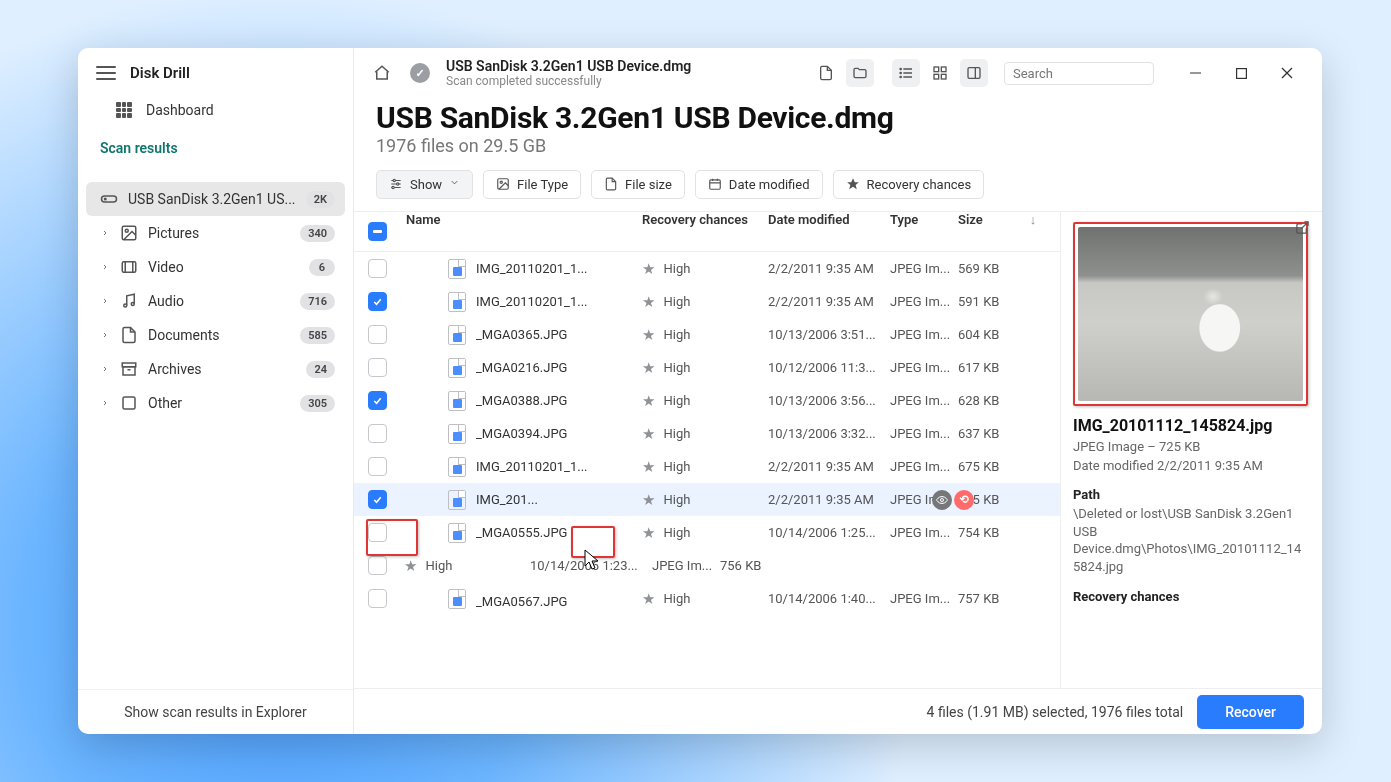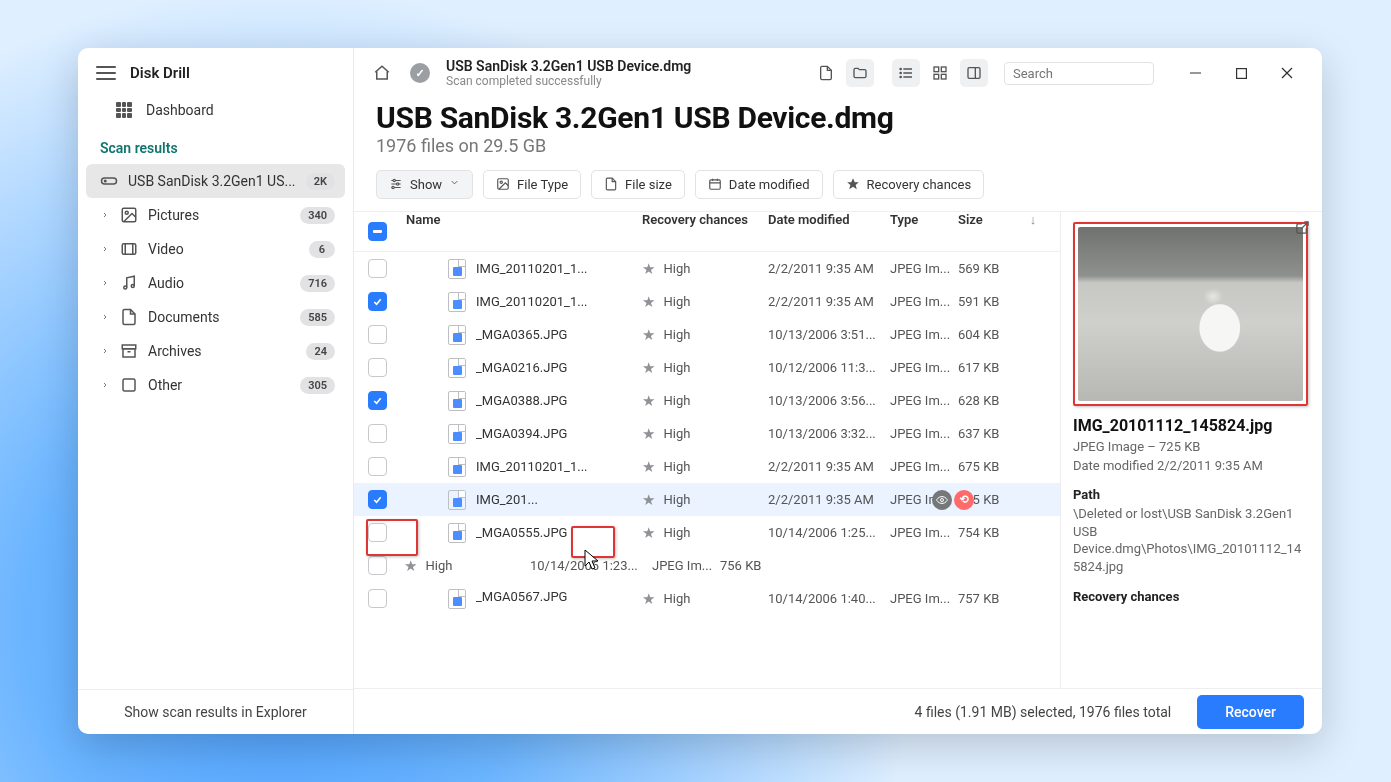--- a/index.html
+++ b/index.html
@@ -23,21 +23,21 @@
 }
 .sidebar-top { display: flex; align-items: center; gap: 14px; padding: 16px 18px 10px; }
 .hamburger { width: 20px; height: 14px; display: flex; flex-direction: column; justify-content: space-between; cursor: pointer; }
 .hamburger span { height: 2px; background: #555; border-radius: 1px; }
 .app-title { font-size: 15px; font-weight: 600; color: #222; }
 .dash-row { display: flex; align-items: center; gap: 14px; padding: 10px 0 10px 38px; cursor: pointer; }
 .dash-icon { width: 16px; height: 16px; display: grid; grid-template: repeat(3,1fr)/repeat(3,1fr); gap: 1px; }
 .dash-icon i { background: #555; border-radius: 1px; }
 .dash-label { font-size: 14px; color: #333; }
 .section-label { font-size: 14px; font-weight: 600; color: #0f766e; padding: 12px 0 8px 22px; }
-.nav-list { display: flex; flex-direction: column; padding: 0 8px; }
+.nav-list { display: flex; flex-direction: column; padding: 0 8px; margin-top: 18px; }
 .nav-item {
   display: flex; align-items: center; gap: 10px; padding: 8px 10px 8px 14px;
   border-radius: 6px; cursor: pointer; font-size: 14px; color: #333;
 }
 .nav-item.active { background: #e7e7e8; }
 .caret { width: 10px; height: 10px; display: inline-flex; align-items: center; justify-content: center; color: #777; flex: none; }
 .nav-icon { width: 18px; height: 18px; display: inline-flex; align-items: center; justify-content: center; color: #666; flex: none; }
 .nav-text { flex: 1; white-space: nowrap; overflow: hidden; text-overflow: ellipsis; }
 .badge {
   background: #e2e2e4; color: #444; font-size: 11px; font-weight: 600;
@@ -134,21 +134,21 @@
     radial-gradient(ellipse 14px 12px at 60% 40%, #e8e6e0 0%, transparent 70%),
     radial-gradient(ellipse 10px 14px at 67% 62%, #8c8a85 0%, transparent 65%),
     linear-gradient(180deg, #707270 0%, #8e908d 28%, #c7c8c4 32%, #cfd0cc 55%, #b7b8b4 100%);
 }
 .d-title { font-size: 16px; font-weight: 700; color: #111; margin-bottom: 4px; }
 .d-sub { color: #666; margin-bottom: 4px; }
 .d-mod { color: #666; margin-bottom: 14px; }
 .d-label { font-weight: 700; color: #222; margin-bottom: 3px; }
 .d-path { color: #666; line-height: 1.35; margin-bottom: 14px; word-break: break-word; }
 
-.statusbar { height: 46px; border-top: 1px solid #eee; display: flex; align-items: center; padding: 0 18px; gap: 16px; }
+.statusbar { height: 46px; border-top: 1px solid #eee; display: flex; align-items: center; padding: 0 18px; gap: 4px; }
 .status-text { flex: 1; text-align: right; font-size: 14px; color: #444; padding-right: 10px; }
 .recover-btn {
   background: #2a7cff; color: #fff; border: none; border-radius: 5px;
   padding: 9px 28px; font-size: 14px; font-weight: 500; cursor: pointer;
 }
 svg { display: block; }
 </style>
 </head>
 <body>
 
@@ -639,21 +639,21 @@
               </div>
               <div class="col-date"><span class="cell">10/14/2006 1:23...</span></div>
               <div class="col-type"><span class="cell">JPEG Im...</span></div>
               <div class="col-size"><span class="cell">756 KB</span></div>
               <div class="col-sort"></div>
             </div>
             <div class="row">
               <div class="col-chk">
                 <span class="chkbox"></span>
               </div>
-              <div class="col-name" style="display:flex;align-items:flex-start;min-width:0">
+              <div class="col-name" style="display:flex;align-items:flex-end;min-width:0">
                 <span class="file-icon">
                   <i></i>
                 </span>
                 <span class="fname">_MGA0567.JPG</span>
               </div>
               <div class="col-rec" style="display:flex;align-items:center">
                 <span class="star">★</span>
                 <span class="rectext">High</span>
               </div>
               <div class="col-date"><span class="cell">10/14/2006 1:40...</span></div>

